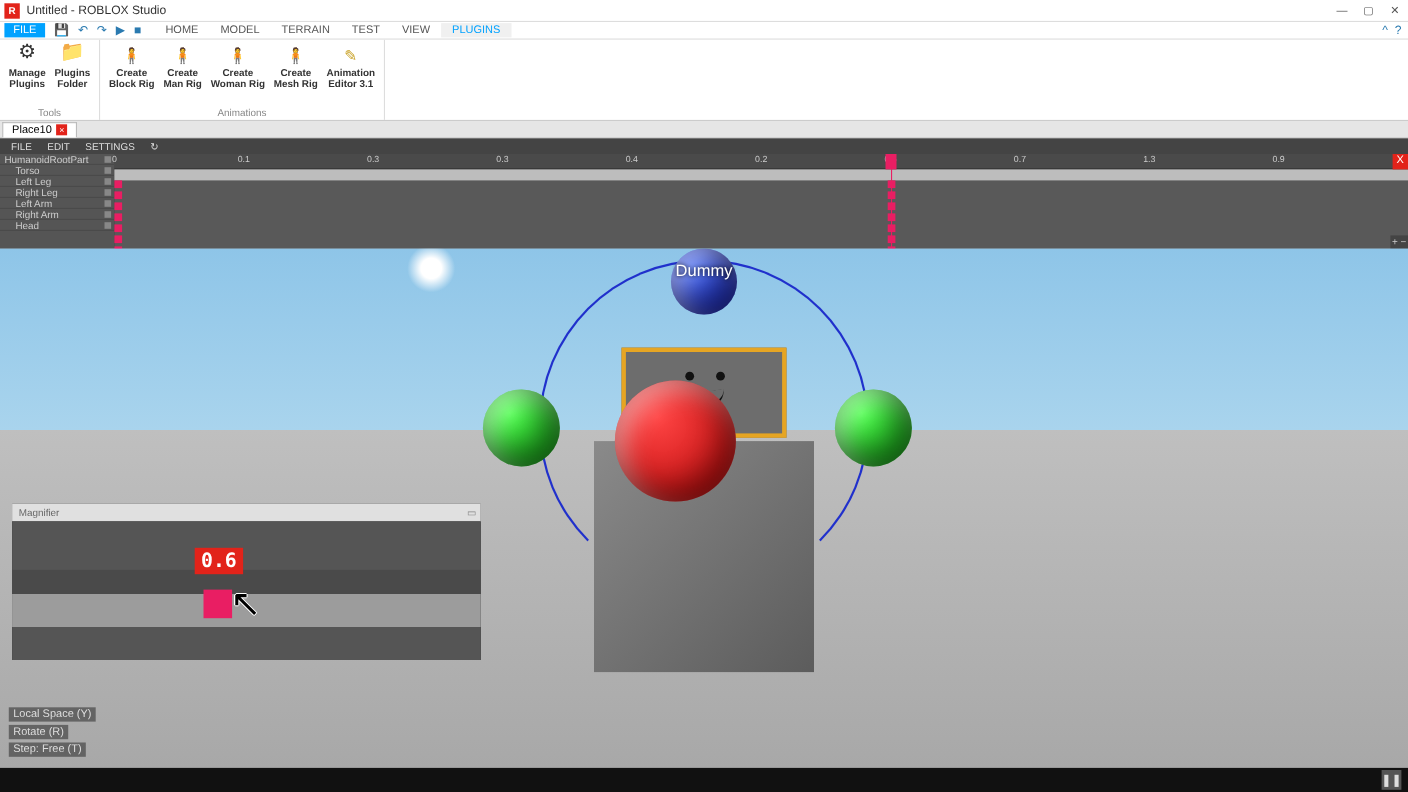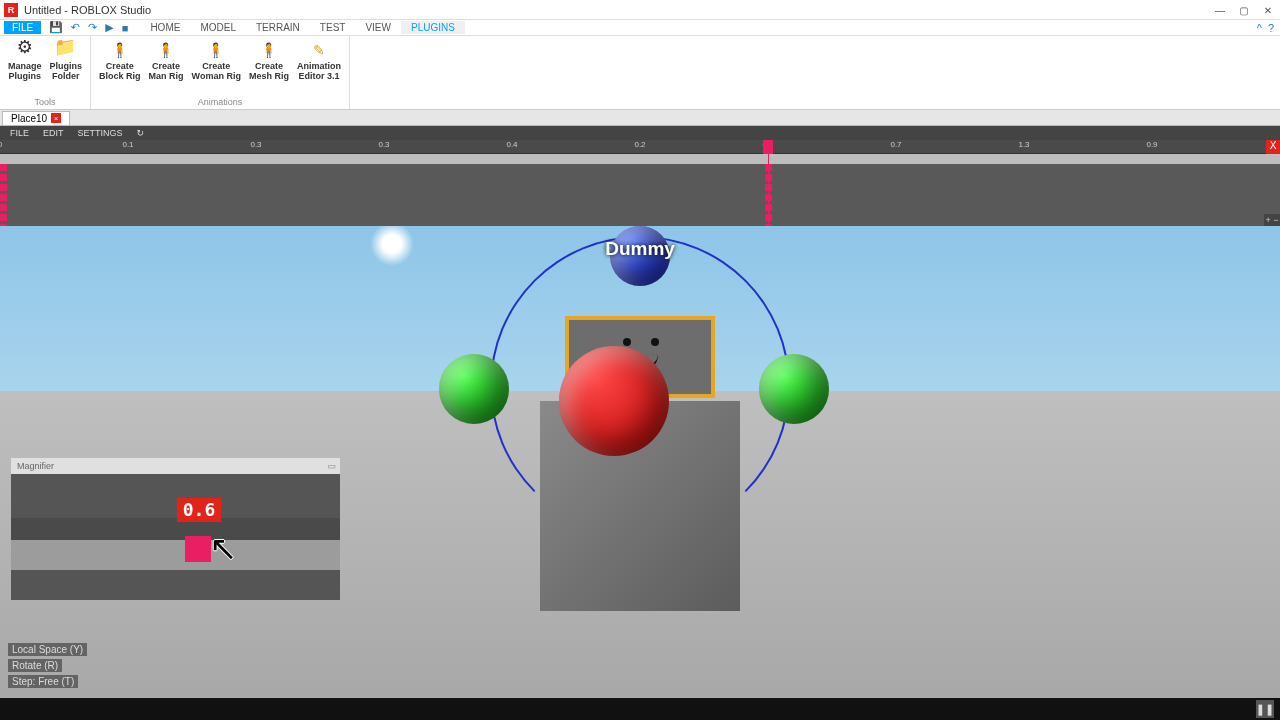--- a/index.html
+++ b/index.html
@@ -49,37 +49,37 @@
 .ruler .tick { position:absolute; top:0; font-size:8px; color:#ccc; transform:translateX(-50%); }
 .scrubber-track { position:absolute; top:14px; left:0; right:0; height:10px; background:#bdbdbd; }
 .scrubber { position:absolute; top:0; bottom:0; width:1px; background:#E91E63; }
 .scrubber .head { position:absolute; top:0; left:-5px; width:10px; height:14px; background:#E91E63; }
 .keyframe { position:absolute; width:7px; height:7px; background:#E91E63; }
 .anim .closex { position:absolute; right:0; top:14px; width:14px; height:14px; background:#e2231a; color:#fff; font-size:10px; text-align:center; cursor:pointer; }
 .anim .plusminus { position:absolute; right:0; bottom:0; width:16px; height:12px; background:#444; color:#ccc; font-size:9px; display:flex; align-items:center; justify-content:center; gap:2px;}
 
 
 .viewport { position:relative; background:linear-gradient(#8ec5e8 0%,#a9d4ed 35%,#bfbfbf 35%,#a8a8a8 100%); flex:1; overflow:hidden; }
-.nametag { position:absolute; left:50%; top:12px; transform:translateX(-50%); font-size:19px; font-weight:bold; color:#fff; text-shadow:0 0 4px #000; }
+.nametag { position:absolute; left:50%; top:12px; transform:translateX(-50%); font-size:15px; font-weight:normal; color:#fff; text-shadow:0 0 4px #000; }
 .sphere { position:absolute; border-radius:50%; box-shadow:inset -12px -12px 28px rgba(0,0,0,0.45), inset 10px 10px 22px rgba(255,255,255,0.45); }
 .head-sphere { width:60px;height:60px; background:radial-gradient(circle at 35% 30%,#4a6ffb,#1015a0); left:50%; top:0px; transform:translateX(-50%); }
 .red-sphere { width:110px;height:110px; background:radial-gradient(circle at 35% 30%,#ff4545,#b40000); left:48%; top:120px; transform:translateX(-50%); }
 .green-sphere { width:70px;height:70px; background:radial-gradient(circle at 35% 30%,#4cff4c,#0b8a0b); top:128px; }
 .gs-left { left:37%; transform:translateX(-50%);}
 .gs-right { left:62%; transform:translateX(-50%);}
 .face-box { position:absolute; left:50%; top:90px; transform:translateX(-50%); width:150px; height:82px; background:#6d6d6d; border:4px solid #e6a523; }
 .face-box .eye { position:absolute; width:8px;height:8px; background:#111; border-radius:50%; top:18px;}
 .face-box .eye.l{left:54px;} .face-box .eye.r{left:82px;}
 .face-box .mouth { position:absolute; width:30px; height:14px; border-bottom:3px solid #111; border-radius:0 0 20px 20px; left:60px; top:36px; transform:rotate(-10deg);}
 .torso { position:absolute; left:50%; top:175px; transform:translateX(-50%); width:200px; height:210px; background:linear-gradient(135deg,#8a8a8a,#5c5c5c); }
 .arc { position:absolute; left:50%; top:10px; transform:translateX(-50%); width:300px; height:300px; border:2px solid #2030cc; border-radius:50%; border-bottom-color:transparent; }
 .sun { position:absolute; width:44px; height:44px; border-radius:50%; background:radial-gradient(circle,#fff 30%,rgba(255,255,255,0) 70%); left:370px; top:-4px;}
 
 
-.magpanel { position:absolute; left:11px; top:462px; width:329px; background:#222; }
+.magpanel { position:absolute; left:11px; top:462px; width:426px; background:#222; }
 .magpanel .titlebar2 { height:16px; background:#e0e0e0; color:#666; font-size:9px; display:flex; align-items:center; padding-left:6px; position:relative;}
 .magpanel .titlebar2 .close { position:absolute; right:4px; color:#888;}
 .magpanel .zoom { height:126px; position:relative; background:#555; }
 .magpanel .zrow { height:22px; }
 .magpanel .zrow.light { background:#9c9c9c; }
 .magpanel .zlabel { position:absolute; left:166px; top:24px; width:44px; height:24px; background:#e2231a; color:#fff; font:bold 18px/24px monospace; text-align:center; }
 .magpanel .zkey { position:absolute; left:174px; top:62px; width:26px; height:26px; background:#E91E63; }
 .magpanel .zcursor { position:absolute; left:198px; top:54px; font-size:34px; color:#000; text-shadow:1px 0 #fff,-1px 0 #fff,0 1px #fff,0 -1px #fff;}
 
 
@@ -187,20 +187,29 @@
   </div>
 
   <div class="anim">
     <div class="anim-menu">
       <span>FILE</span>
       <span>EDIT</span>
       <span>SETTINGS</span>
       <span>↻</span>
     </div>
     <div class="anim-body">
+      <div class="anim-tree" id="anim-tree">
+          <div class="row">HumanoidRootPart<div class="sq"></div></div>
+          <div class="row indent1">Torso<div class="sq"></div></div>
+          <div class="row indent1">Left Leg<div class="sq"></div></div>
+          <div class="row indent1">Right Leg<div class="sq"></div></div>
+          <div class="row indent1">Left Arm<div class="sq"></div></div>
+          <div class="row indent1">Right Arm<div class="sq"></div></div>
+          <div class="row indent1">Head<div class="sq"></div></div>
+        </div>
       <div class="anim-timeline">
         <div class="ruler" id="ruler">
             <div class="tick" style="left: 0%;">0</div>
             <div class="tick" style="left: 10%;">0.1</div>
             <div class="tick" style="left: 20%;">0.3</div>
             <div class="tick" style="left: 30%;">0.3</div>
             <div class="tick" style="left: 40%;">0.4</div>
             <div class="tick" style="left: 50%;">0.2</div>
             <div class="tick" style="left: 60%;">0.6</div>
             <div class="tick" style="left: 70%;">0.7</div>

